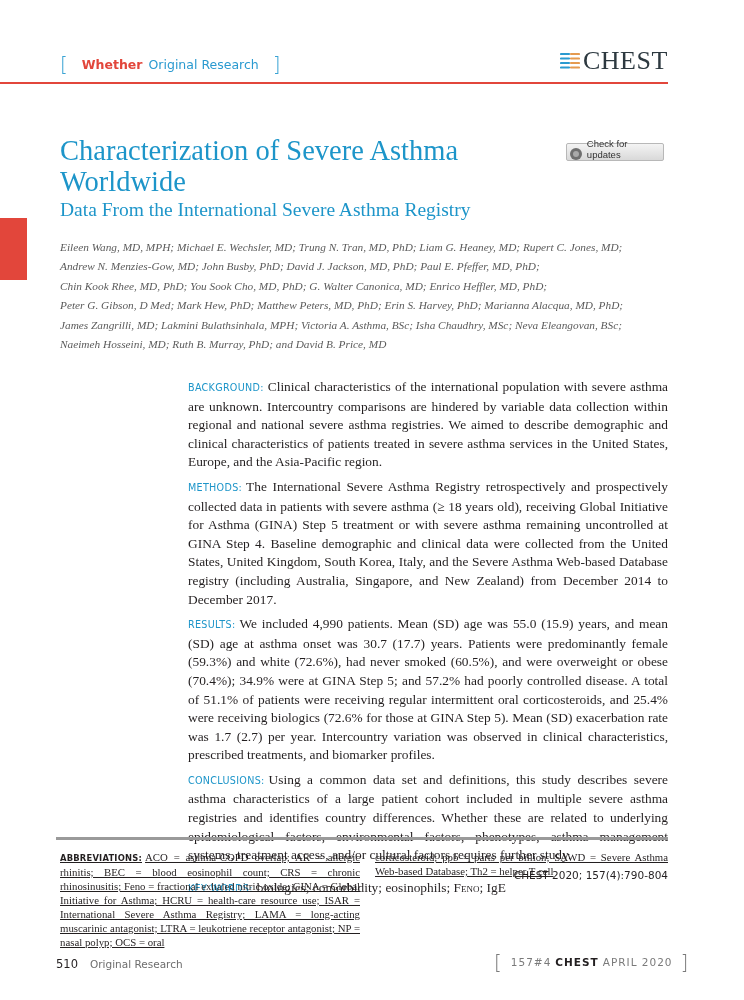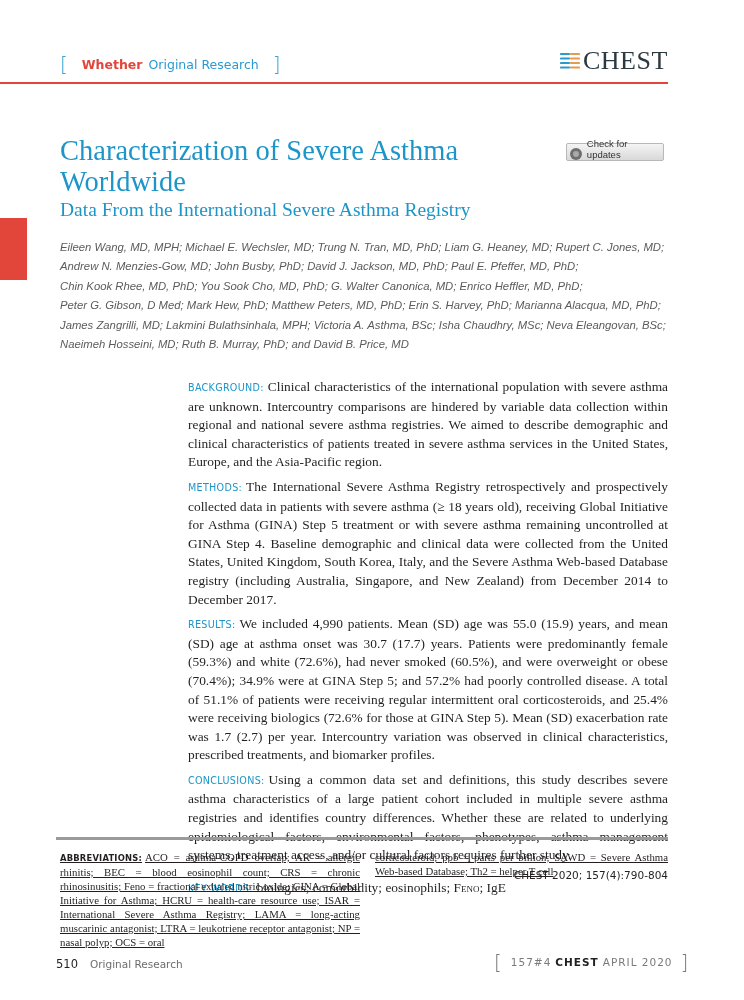--- a/index.html
+++ b/index.html
@@ -19,21 +19,21 @@
   
   .title { left: 60px; top: 135px; width: 470px; font-size: 28.5px; line-height: 31px; color: #1d95c9; font-family: "Liberation Serif", serif; }
   .subtitle { left: 60px; top: 199px; font-size: 19.5px; color: #1d95c9; font-family: "Liberation Serif", serif; }
   .check-btn { left: 566px; top: 143px; width: 98px; height: 18px; border: 1px solid #b8b8b8; background: linear-gradient(#f4f4f4, #d9d9d9); border-radius: 2px; display: flex; align-items: flex-end; font-family: "Liberation Sans", sans-serif; font-size: 9.5px; color: #333; box-sizing: border-box; padding-left: 3px; }
   .check-icon { width: 12px; height: 12px; border-radius: 50%; background: #6f6f6f; margin-right: 5px; position: relative; }
   .check-icon::after { content: ""; position: absolute; left: 3px; top: 3px; width: 6px; height: 6px; border-radius: 50%; background: #a9a9a9; }
 
   .red-tab { left: 0; top: 218px; width: 27px; height: 62px; background: #e2463b; }
 
   
-  .authors { left: 60px; top: 238px; width: 630px; font-family: Liberation Sans, sans-serif; font-style: italic; font-size: 11.3px; line-height: 19.4px; color: #5b5b5b; }
+  .authors { left: 60px; top: 238px; width: 630px; font-family: Liberation Serif, serif; font-style: italic; font-size: 11.3px; line-height: 19.4px; color: #5b5b5b; }
   .authors div { white-space: nowrap; }
 
   
   .abstract { left: 188px; top: 378px; width: 480px; font-family: "Liberation Serif", serif; font-size: 13.4px; line-height: 18.6px; color: #231f20; text-align: justify; }
   .abstract p { margin: 0 0 6px 0; }
   .lbl { font-family: "DejaVu Sans", sans-serif; font-weight: normal; font-size: 9.6px; color: #1d95c9; letter-spacing: 0.3px; margin-right: 4px; }
   .citation { font-family: "DejaVu Sans", sans-serif; font-size: 10.5px; float: right; margin-top: 1px; }
   .keywords { margin-top: 14px !important; }
   .sc { font-variant: small-caps; }
 

